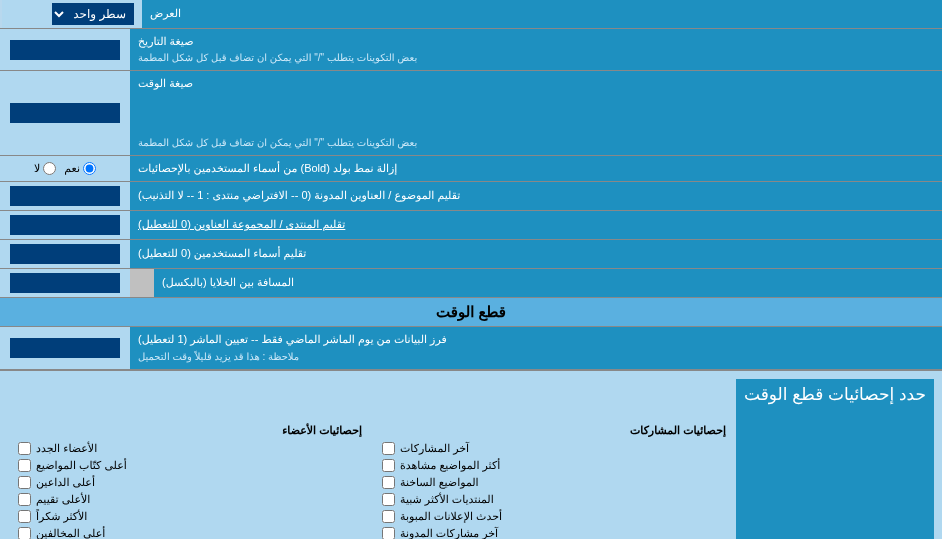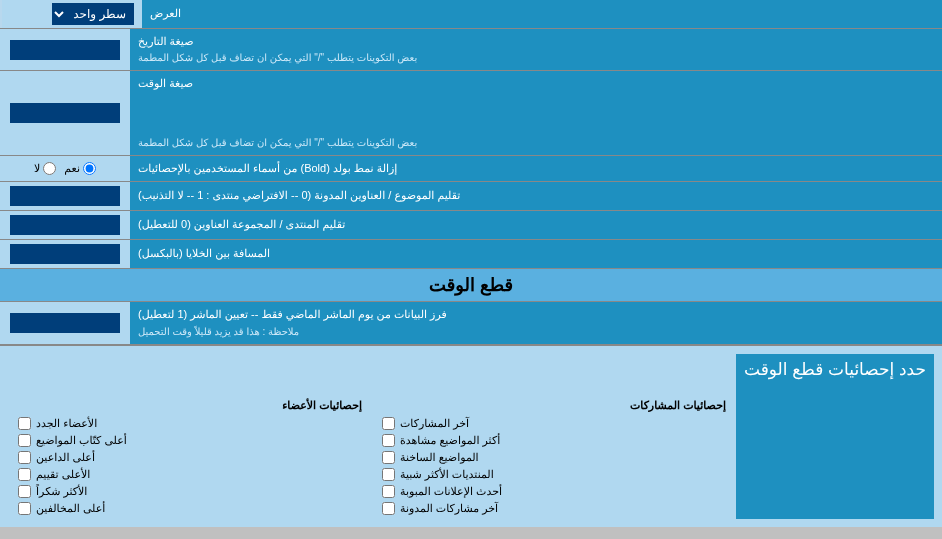--- a/index.html
+++ b/index.html
@@ -73,21 +73,21 @@
       font-size: 11px;
       display: flex;
       align-items: center;
       gap: 3px;
     }
     
     .section-header {
       background: #5ab0e0;
       color: #000;
       font-weight: bold;
-      font-size: 18px;
+      font-size: 15px;
       padding: 5px 8px;
       text-align: center;
       width: 100%;
       border-bottom: 1px solid #888;
     }
     
     .stats-area {
       background: #b0d8f0;
       display: flex;
       padding: 8px;
@@ -198,31 +198,39 @@
   <div class="section-row">
     <div class="label-cell" style="min-width:600px;">
       <span>تقليم الموضوع / العناوين المدونة (0 -- الافتراضي منتدى : 1 -- لا التذنيب)</span>
     </div>
     <div class="input-cell">
       <input type="text" style="">
     </div>
   </div>
 
   <div class="section-row">
+    <div class="label-cell" style="min-width:600px;text-decoration:underline;">
+      <span>تقليم المنتدى / المجموعة العناوين (0 للتعطيل)</span>
+    </div>
+    <div class="input-cell">
+      <input type="text" style="">
+    </div>
+  </div>
+
+  <div class="section-row">
     <div class="label-cell" style="min-width:600px;">
-      <span>تقليم المنتدى / المجموعة العناوين (0 للتعطيل)</span>
-    </div>
-    <div class="input-cell">
-      <input type="text" style="">
-    </div>
-  </div>
-
-
-  <div class="section-row">
-    <div class="label-cell" style="min-width:600px;">
+      <span>تقليم أسماء المستخدمين (0 للتعطيل)</span>
+    </div>
+    <div class="input-cell">
+      <input type="text" style="">
+    </div>
+  </div>
+
+  <div class="section-row">
+    <div class="label-cell" style="min-width:600px;margin-left:24px;">
       <span>المسافة بين الخلايا (بالبكسل)</span>
     </div>
     <div class="input-cell">
       <input type="text" style="">
     </div>
   </div>
 
   <div class="section-header">
     <span>قطع الوقت</span>
   </div>

